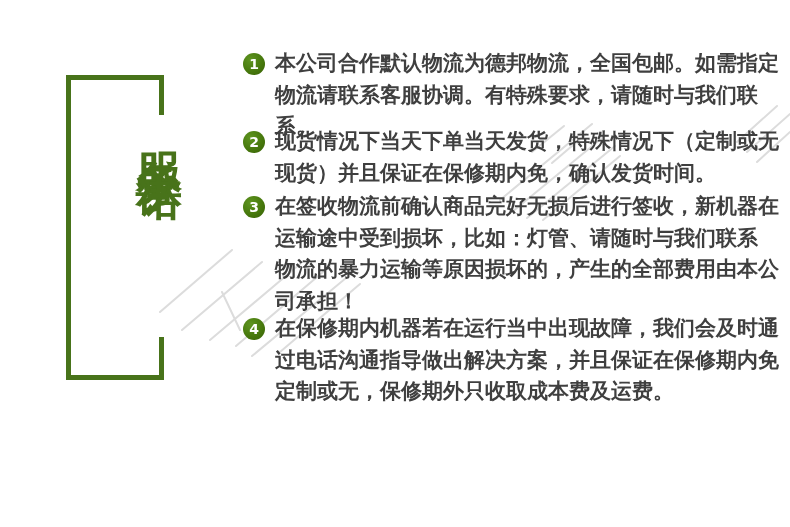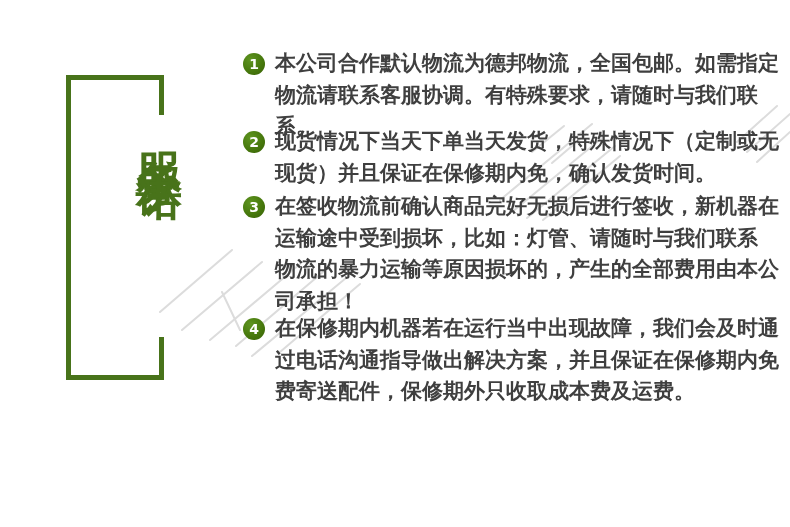--- a/index.html
+++ b/index.html
@@ -163,14 +163,14 @@
   <p class="promise-text">在签收物流前确认商品完好无损后进行签收，新机器在
 运输途中受到损坏，比如：灯管、请随时与我们联系
 物流的暴力运输等原因损坏的，产生的全部费用由本公
 司承担！</p>
 </div>
 
 <div class="promise-item p4">
   <div class="num-badge">4</div>
   <p class="promise-text">在保修期内机器若在运行当中出现故障，我们会及时通
 过电话沟通指导做出解决方案，并且保证在保修期内免
-费寄送配件，保修期外只收取成本费及运费。</p>
+定制或无，保修期外只收取成本费及运费。</p>
 </div>
 
 </body></html>

